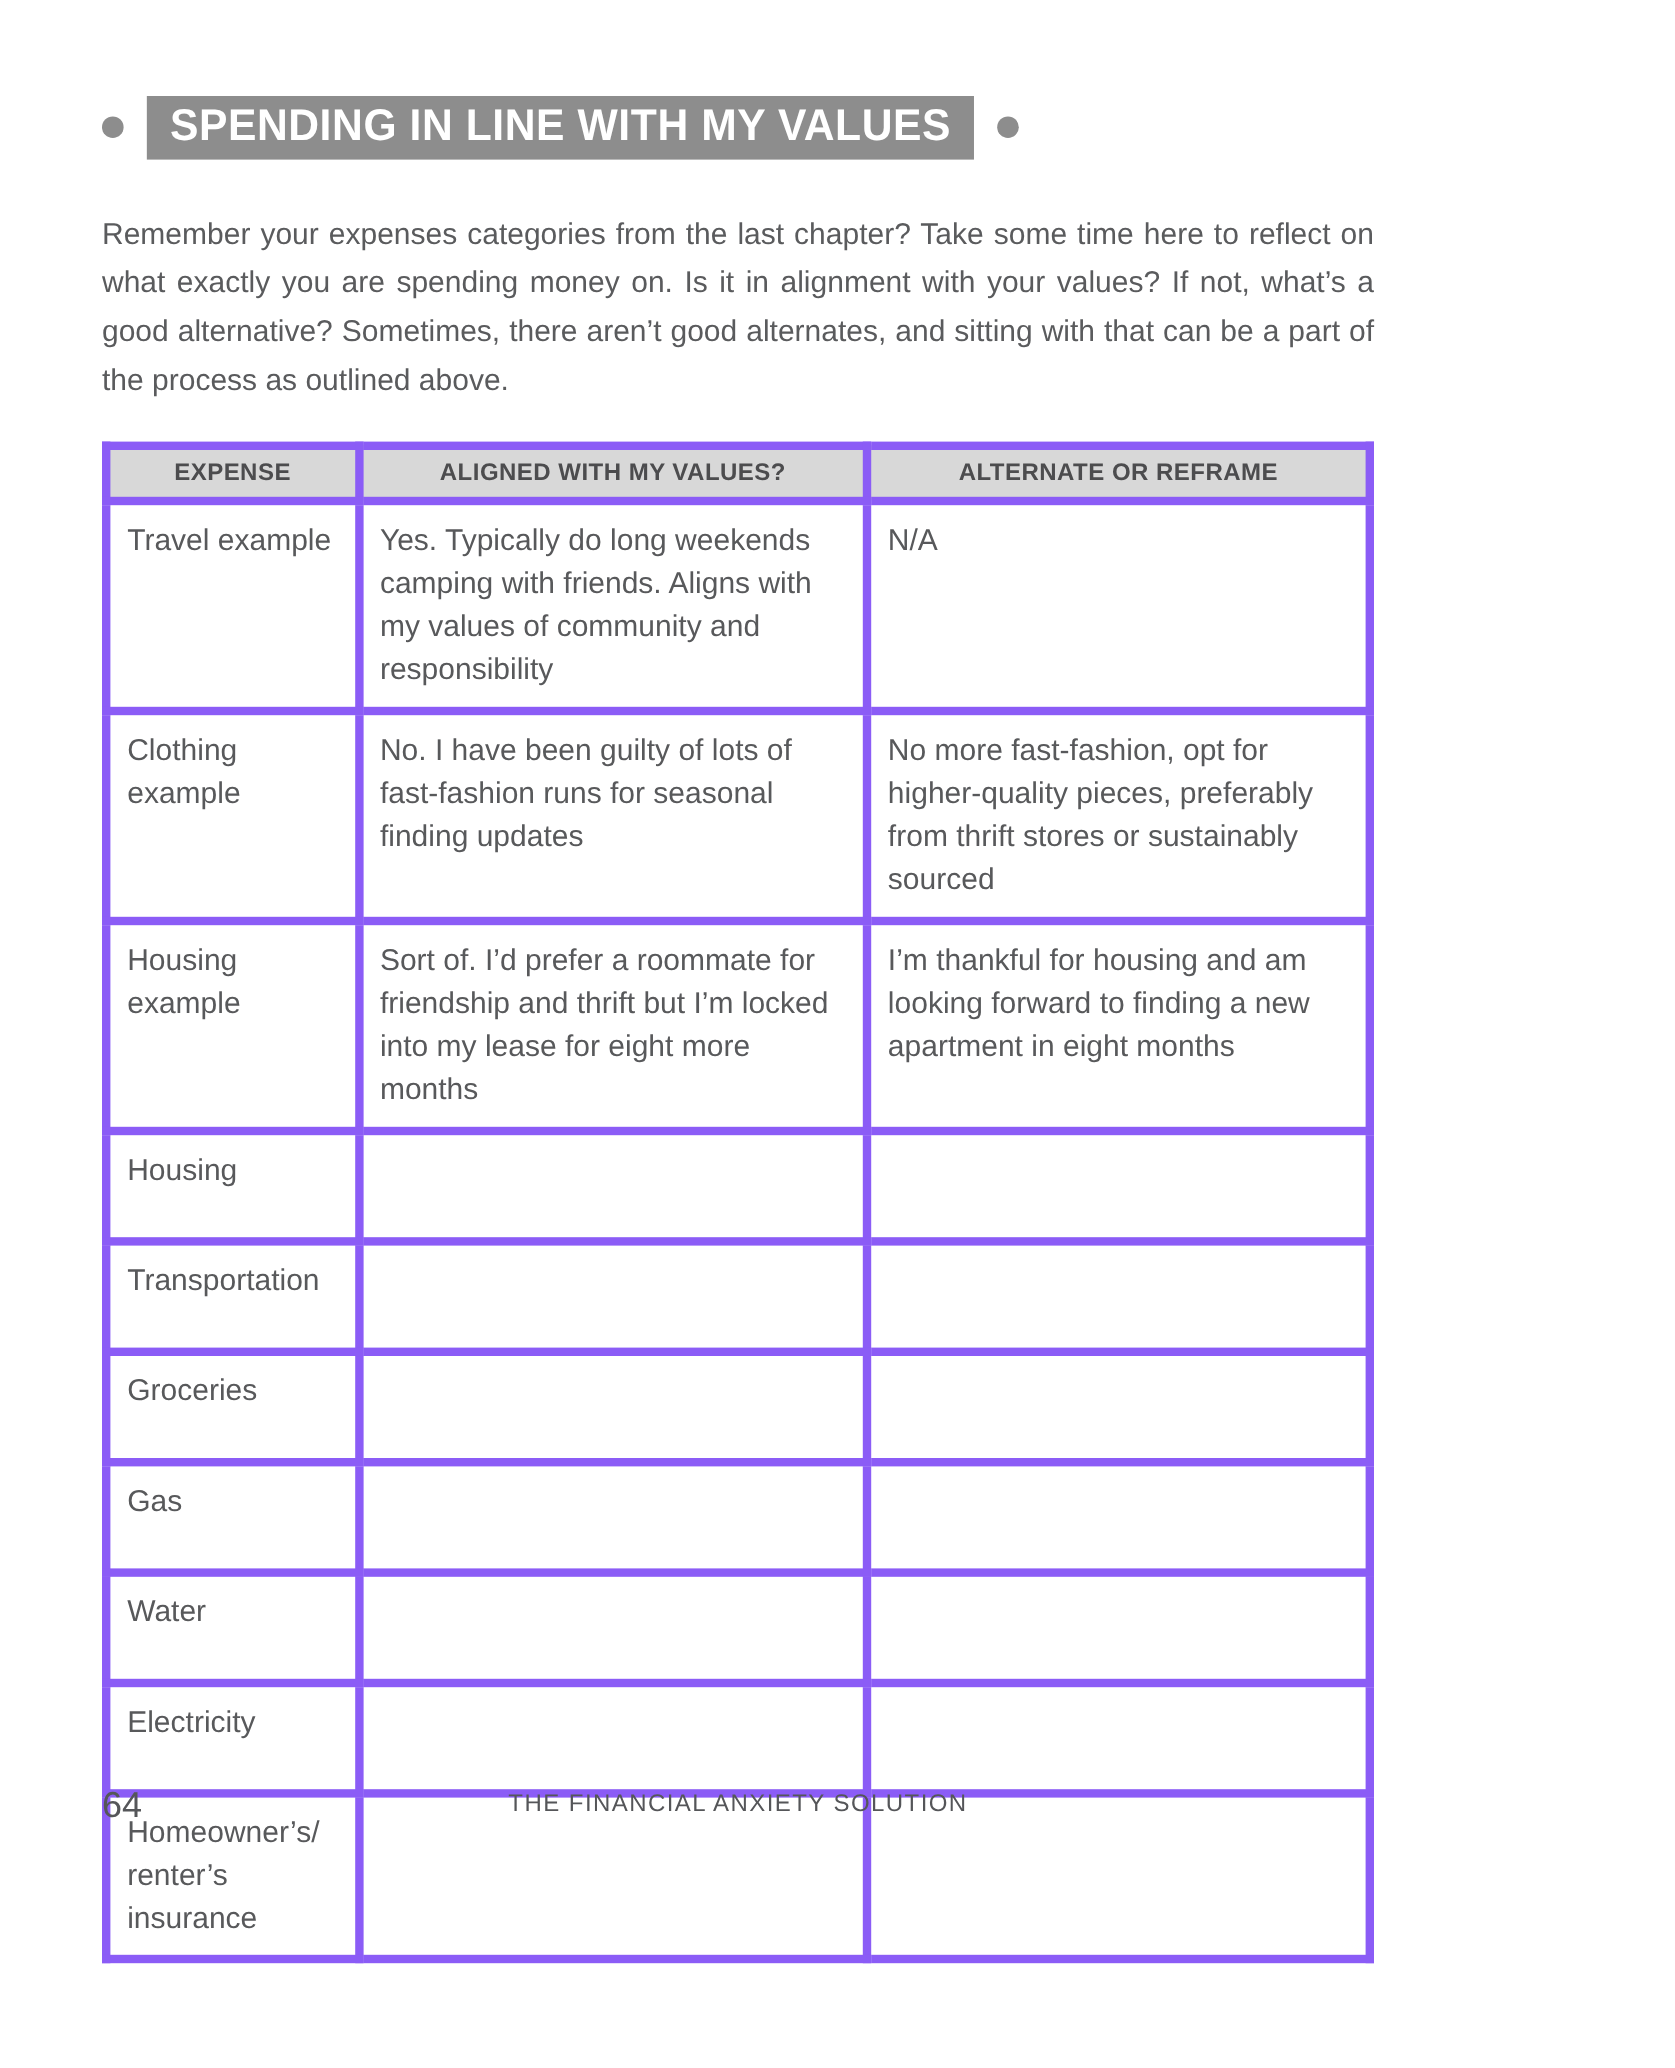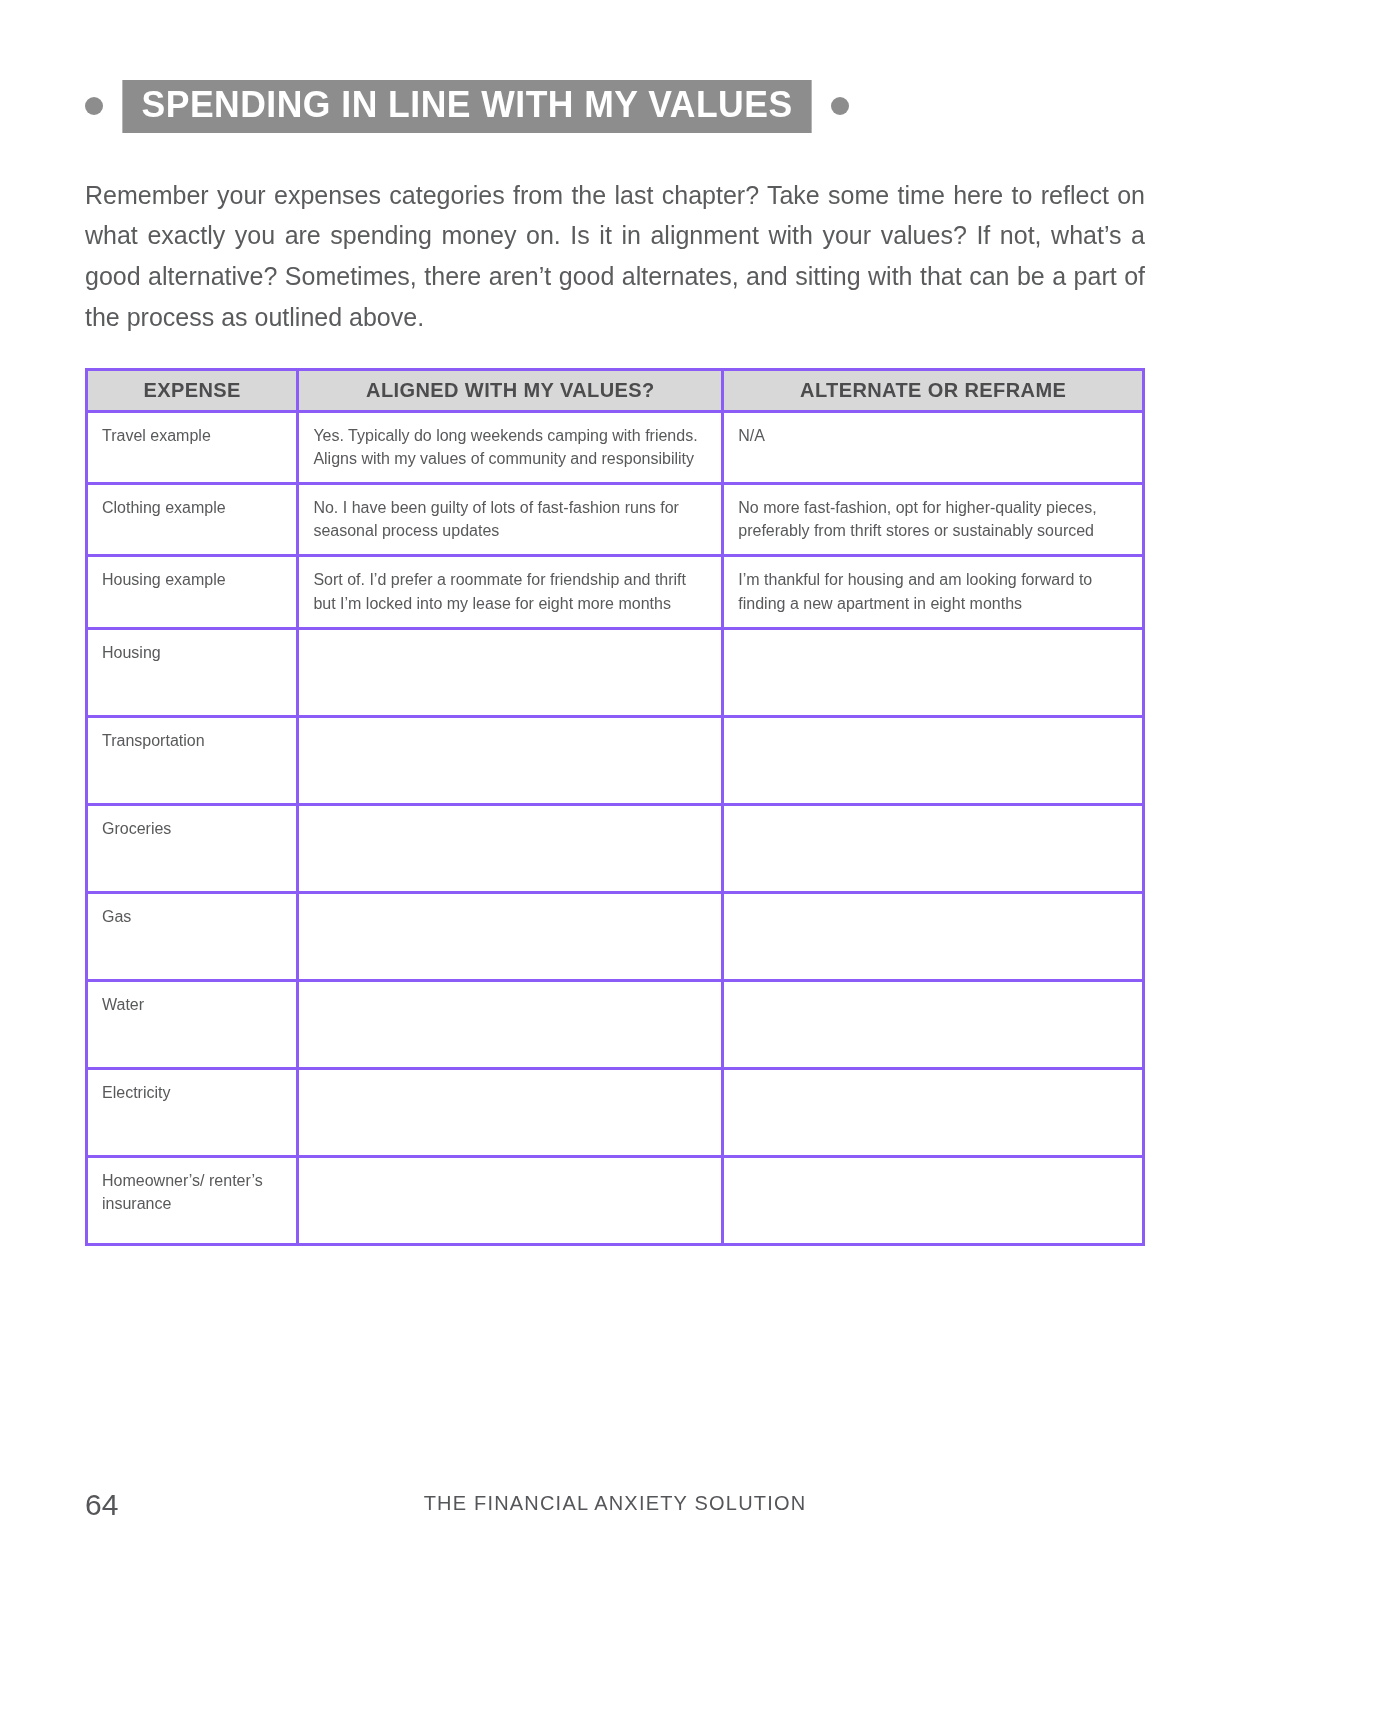--- a/index.html
+++ b/index.html
@@ -58,36 +58,36 @@
   }
 
   
   table.values {
     border-collapse: collapse;
     width: 100%;
     table-layout: fixed;
   }
   table.values th,
   table.values td {
-    border: 3px solid #8b5cf6;
+    border: 7px solid #8b5cf6;
     vertical-align: top;
     text-align: left;
   }
   table.values th {
     background: #d8d8d8;
     color: #4c4c4e;
     font-size: 20px;
     font-weight: 700;
     letter-spacing: 0.4px;
     text-align: center;
     padding: 8px 6px;
     font-stretch: condensed;
   }
   table.values td {
-    font-size: 16px;
+    font-size: 25px;
     line-height: 1.45;
     padding: 11px 16px 12px 14px;
     color: #58595b;
   }
   col.c-expense   { width: 20%; }
   col.c-aligned   { width: 40.2%; }
   col.c-alternate { width: 39.8%; }
   tr.blank td { height: 62px; }
 
   
@@ -145,21 +145,21 @@
       </tr>
     </thead>
     <tbody>
       <tr>
         <td>Travel example</td>
         <td>Yes. Typically do long weekends camping with friends. Aligns with my values of community and responsibility</td>
         <td>N/A</td>
       </tr>
       <tr>
         <td>Clothing example</td>
-        <td>No. I have been guilty of lots of fast-fashion runs for seasonal process updates</td>
+        <td>No. I have been guilty of lots of fast-fashion runs for seasonal finding updates</td>
         <td>No more fast-fashion, opt for higher-quality pieces, preferably from thrift stores or sustainably sourced</td>
       </tr>
       <tr>
         <td>Housing example</td>
         <td>Sort of. I’d prefer a roommate for friendship and thrift but I’m locked into my lease for eight more months</td>
         <td>I’m thankful for housing and am looking forward to finding a new apartment in eight months</td>
       </tr>
       <tr class="blank">
         <td>Housing</td>
         <td></td>

